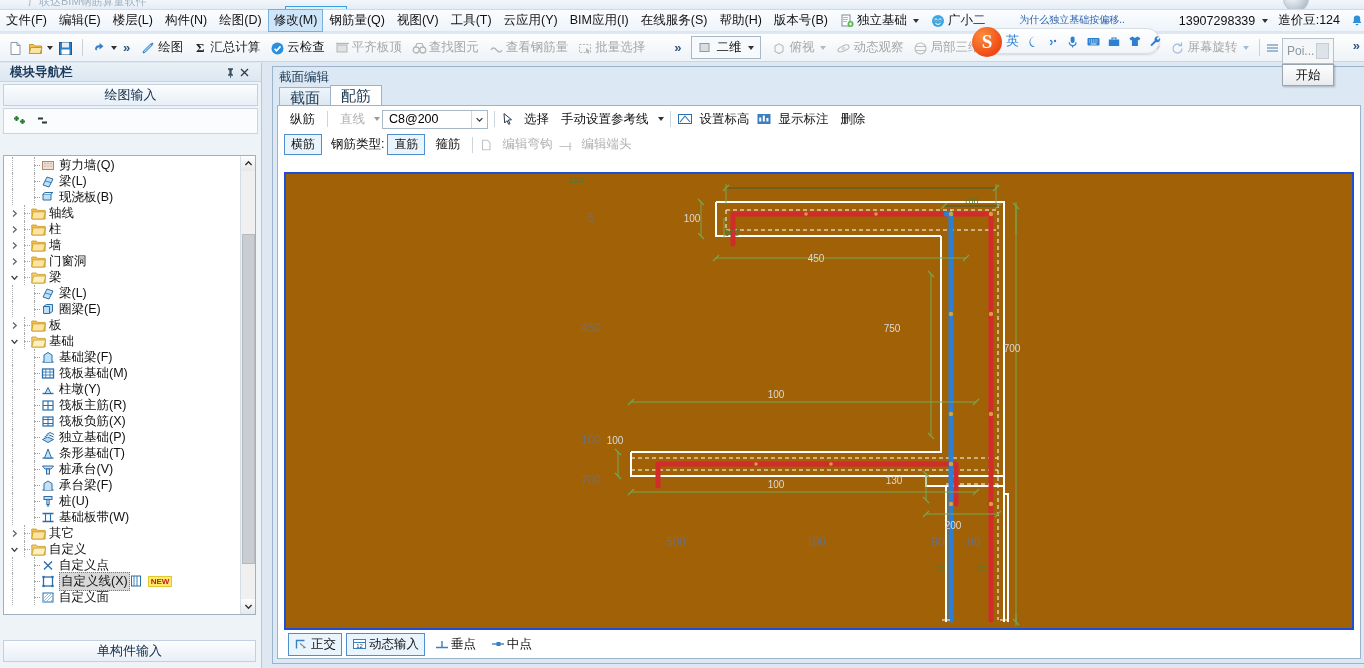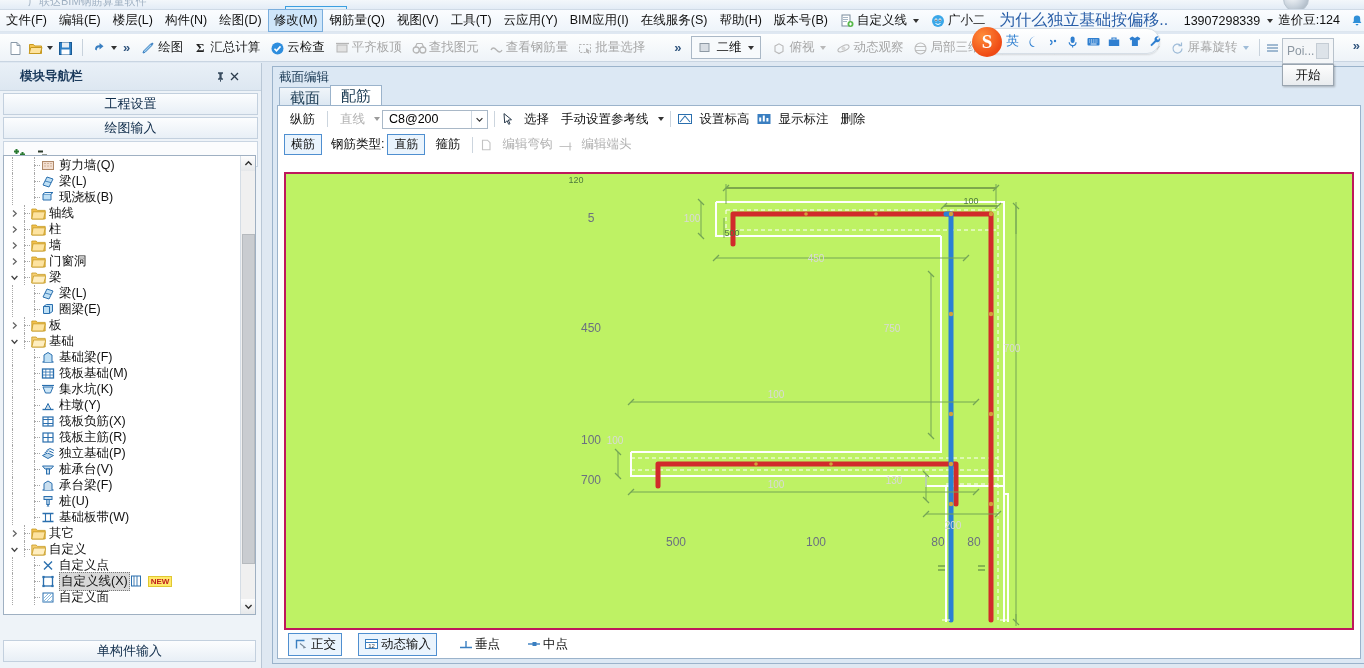--- a/index.html
+++ b/index.html
@@ -37,21 +37,21 @@
   .menubar {
     position:absolute; left:0; top:10px; width:1364px; height:22px;
     background:linear-gradient(#fbfdff,#eef4fa);
     border-bottom:1px solid #dde6ef;
     display:flex; align-items:center; white-space:nowrap;
   }
   .mi { padding:3px 6px; font-size:12.5px; color:#111; cursor:default; }
   .mi.sel { background:#cfe6fa; border:1px solid #7aaedd; padding:2px 5px; }
   .mi.icotext { display:flex; align-items:center; gap:3px; }
   .menubar .sep { width:7px; }
-  .menubar .link { color:#2a5fa8; font-size:16px; padding:3px 4px; border-bottom:1px solid transparent;}
+  .menubar .link { color:#2a5fa8; font-size:10px; padding:3px 4px; border-bottom:1px solid transparent;}
   .menubar .plain { font-size:12.5px; color:#111; padding:3px 4px; }
   .caretdn { display:inline-block; width:0;height:0;border-left:3.5px solid transparent;border-right:3.5px solid transparent;border-top:4px solid #333; margin-left:3px;}
 
   .ico { display:inline-block; width:14px; height:14px; position:relative; vertical-align:middle; }
   .ico svg { display:block; }
 
   
   .toolbar {
     position:absolute; left:0; top:34px; width:1364px; height:28px;
     background:linear-gradient(#fdfefe,#eef3f8);
@@ -63,21 +63,21 @@
   .tsep { width:1px; height:17px; background:#c8d2dc; margin:0 5px; }
   .chev { font-size:13px; color:#31557e; padding:0 6px; font-weight:bold;}
   .tbbox { display:flex; align-items:center; gap:4px; border:1px solid #aab8c6; background:#f7fafc; padding:2px 6px; font-size:12.5px;}
 
   
   .leftpanel {
     position:absolute; left:0; top:63px; width:262px; height:605px;
     background:#eef3f8; border-right:1px solid #b9c7d6;
   }
   .lp-title {
-    height:28px; display:flex; align-items:center; padding:0 20px;
+    height:19px; display:flex; align-items:center; padding:0 10px;
     background:linear-gradient(#e9f0f7,#dde7f1);
     border-bottom:1px solid #c6d3e0;
     font-size:12.5px; font-weight:bold; color:#1b3a5c;
   }
   .lp-title .sp { flex:1; }
   .lp-title .tbtn { width:14px; height:14px; display:flex; align-items:center; justify-content:center; cursor:pointer;}
   .lp-btn {
     height:22px; margin:2px 3px; background:linear-gradient(#fcfdfe,#e8eff6);
     border:1px solid #c3d0de; display:flex; align-items:center; justify-content:center;
     font-size:13px; color:#0f2c4a; cursor:default;
@@ -136,28 +136,28 @@
     height:19px; margin-left:2px;
   }
   .combo .cv { padding:0 6px; font-size:12.5px; min-width:88px;}
   .combo .cbtn { width:16px; height:17px; border-left:1px solid #cfd8e1; display:flex; align-items:center; justify-content:center;}
   .lbl-inline { font-size:12.5px; color:#111; padding:0 3px;}
   .vsep { width:1px; height:16px; background:#ccd5de; margin:0 6px;}
 
   
   .canvas {
     position:absolute; left:6px; right:6px; top:66px; bottom:28px;
-    background:#bef264; border:2px solid #be185d;
+    background:#a16207; border:2px solid #1d4ed8;
     overflow:hidden;
   }
   .canvas svg { display:block; }
 
   .statusbar {
     position:absolute; left:6px; right:6px; bottom:2px; height:24px;
-    display:flex; align-items:center; gap:16px; padding-left:4px;
+    display:flex; align-items:center; gap:4px; padding-left:4px;
   }
   .sbitem { display:flex; align-items:center; gap:3px; font-size:12.5px; padding:2px 5px; color:#111;}
   .sbitem.on { border:1px solid #4f8fd0; background:#eaf4fd;}
 
   
   .floatpop {
     position:absolute; left:1282px; top:38px; width:52px; height:26px;
     background:#f4f6f8; border:1px solid #b8c2cc; display:flex; align-items:center; padding:0 4px;
     font-size:12px; color:#8c97a2; z-index:40;
   }
@@ -214,21 +214,21 @@
 
     <div class="mi icotext">
       <span class="ico">
         <svg width="14" height="14" viewBox="0 0 14 14">
             <rect x="2" y="1" width="8" height="11" fill="#fff" stroke="#7a8b9b"></rect>
             <path d="M3 3.5h5M3 5.5h5M3 7.5h4" stroke="#8fa3b5" stroke-width=".8"></path>
             <circle cx="10.5" cy="10" r="3" fill="#58b84a"></circle>
             <path d="M9 10h3M10.5 8.5v3" stroke="#fff" stroke-width="1.2"></path>
           </svg>
       </span>
-      <span>自定义线</span>
+      <span>独立基础</span>
       <span class="caretdn"></span>
     </div>
     <div class="mi icotext">
       <span class="ico">
         <svg width="14" height="14" viewBox="0 0 14 14">
             <circle cx="7" cy="7" r="6" fill="#3aa7e8"></circle>
             <circle cx="5" cy="6" r="1.4" fill="#fff"></circle>
             <circle cx="9" cy="6" r="1.4" fill="#fff"></circle>
             <circle cx="5" cy="6.2" r=".7" fill="#123"></circle>
             <circle cx="9" cy="6.2" r=".7" fill="#123"></circle>
@@ -485,21 +485,20 @@
             <path d="M3 1.2h5v1.2L6.6 3.6v2.8l1.4 1.4v.9H3v-.9l1.4-1.4V3.6L3 2.4z" fill="#3a4d60"></path>
             <path d="M5.5 8.7v2" stroke="#3a4d60" stroke-width="1"></path>
           </svg>
         </span>
       <span class="tbtn">
           <svg width="11" height="11" viewBox="0 0 11 11">
             <path d="M2 2l7 7M9 2l-7 7" stroke="#2c3c4c" stroke-width="1.3"></path>
           </svg>
         </span>
     </div>
-    <div class="lp-btn">工程设置</div>
     <div class="lp-btn">绘图输入</div>
 
     <div class="lp-tools">
       <span class="ico">
           <svg width="18" height="16" viewBox="0 0 18 16">
             <path d="M2 4.5h5M4.5 2v5" stroke="#2a7a32" stroke-width="2"></path>
             <path d="M8 7.5h5M10.5 5v5" stroke="#2a7a32" stroke-width="2"></path>
           </svg>
         </span>
       <span class="ico">
@@ -700,74 +699,74 @@
               </svg>
             </span>
             <span class="tlabel">筏板基础(M)</span>
           </div>
           <div class="trow">
             <span class="dots"></span>
             <span class="arrow"></span>
             <span class="dots h"></span>
             <span class="tico">
               <svg width="14" height="13" viewBox="0 0 14 13">
-                <path d="M2 4h10l-2.5 6h-5z" fill="#cfe8f8" stroke="#2a6fae"></path>
-                <path d="M1 2.5h12" stroke="#2a6fae" stroke-width="1.2"></path>
-              </svg>
-            </span>
-            <span class="tlabel">集水坑(K)</span>
-          </div>
-          <div class="trow">
-            <span class="dots"></span>
-            <span class="arrow"></span>
-            <span class="dots h"></span>
-            <span class="tico">
-              <svg width="14" height="13" viewBox="0 0 14 13">
                 <path d="M1.5 10.5h11" stroke="#2a6fae" stroke-width="1.4"></path>
                 <path d="M4 10.5l3-6 3 6z" fill="#c9dbe8" stroke="#2a6fae"></path>
               </svg>
             </span>
             <span class="tlabel">柱墩(Y)</span>
           </div>
           <div class="trow">
             <span class="dots"></span>
             <span class="arrow"></span>
             <span class="dots h"></span>
             <span class="tico">
               <svg width="14" height="13" viewBox="0 0 14 13">
                 <rect x="2" y="2" width="10" height="9" fill="none" stroke="#2a6fae" stroke-width="1.2"></rect>
+                <path d="M7 2v9M2 6.5h10" stroke="#2a6fae" stroke-width="1.1"></path>
+              </svg>
+            </span>
+            <span class="tlabel">筏板主筋(R)</span>
+          </div>
+          <div class="trow">
+            <span class="dots"></span>
+            <span class="arrow"></span>
+            <span class="dots h"></span>
+            <span class="tico">
+              <svg width="14" height="13" viewBox="0 0 14 13">
+                <rect x="2" y="2" width="10" height="9" fill="none" stroke="#2a6fae" stroke-width="1.2"></rect>
                 <path d="M7 2v9M2 4.5h10M2 8.5h10" stroke="#2a6fae" stroke-width="1"></path>
               </svg>
             </span>
             <span class="tlabel">筏板负筋(X)</span>
-          </div>
-          <div class="trow">
-            <span class="dots"></span>
-            <span class="arrow"></span>
-            <span class="dots h"></span>
-            <span class="tico">
-              <svg width="14" height="13" viewBox="0 0 14 13">
-                <rect x="2" y="2" width="10" height="9" fill="none" stroke="#2a6fae" stroke-width="1.2"></rect>
-                <path d="M7 2v9M2 6.5h10" stroke="#2a6fae" stroke-width="1.1"></path>
-              </svg>
-            </span>
-            <span class="tlabel">筏板主筋(R)</span>
           </div>
           <div class="trow">
             <span class="dots"></span>
             <span class="arrow"></span>
             <span class="dots h"></span>
             <span class="tico">
               <svg width="14" height="13" viewBox="0 0 14 13">
                 <path d="M1.5 8.5l5-2.5 6 2.5-5.5 3z" fill="#bcd8ec" stroke="#2a6fae"></path>
                 <path d="M3.5 6l4-2.5 5 2.5" fill="#dceaf5" stroke="#2a6fae"></path>
                 <path d="M5.5 3.5l3.5-2 4 2" fill="#eef6fc" stroke="#2a6fae"></path>
               </svg>
             </span>
             <span class="tlabel">独立基础(P)</span>
+          </div>
+          <div class="trow">
+            <span class="dots"></span>
+            <span class="arrow"></span>
+            <span class="dots h"></span>
+            <span class="tico">
+              <svg width="14" height="13" viewBox="0 0 14 13">
+                <path d="M1.5 11h11" stroke="#2a6fae" stroke-width="1.3"></path>
+                <path d="M3.5 11L7 2l3.5 9z" fill="#cadfef" stroke="#2a6fae"></path>
+              </svg>
+            </span>
+            <span class="tlabel">条形基础(T)</span>
           </div>
           <div class="trow">
             <span class="dots"></span>
             <span class="arrow"></span>
             <span class="dots h"></span>
             <span class="tico">
               <svg width="14" height="13" viewBox="0 0 14 13">
                 <path d="M1.5 3h11l-2.5 3h-6z" fill="#cadfef" stroke="#2a6fae"></path>
                 <rect x="5.5" y="6" width="3" height="5" fill="#cadfef" stroke="#2a6fae"></rect>
               </svg>

